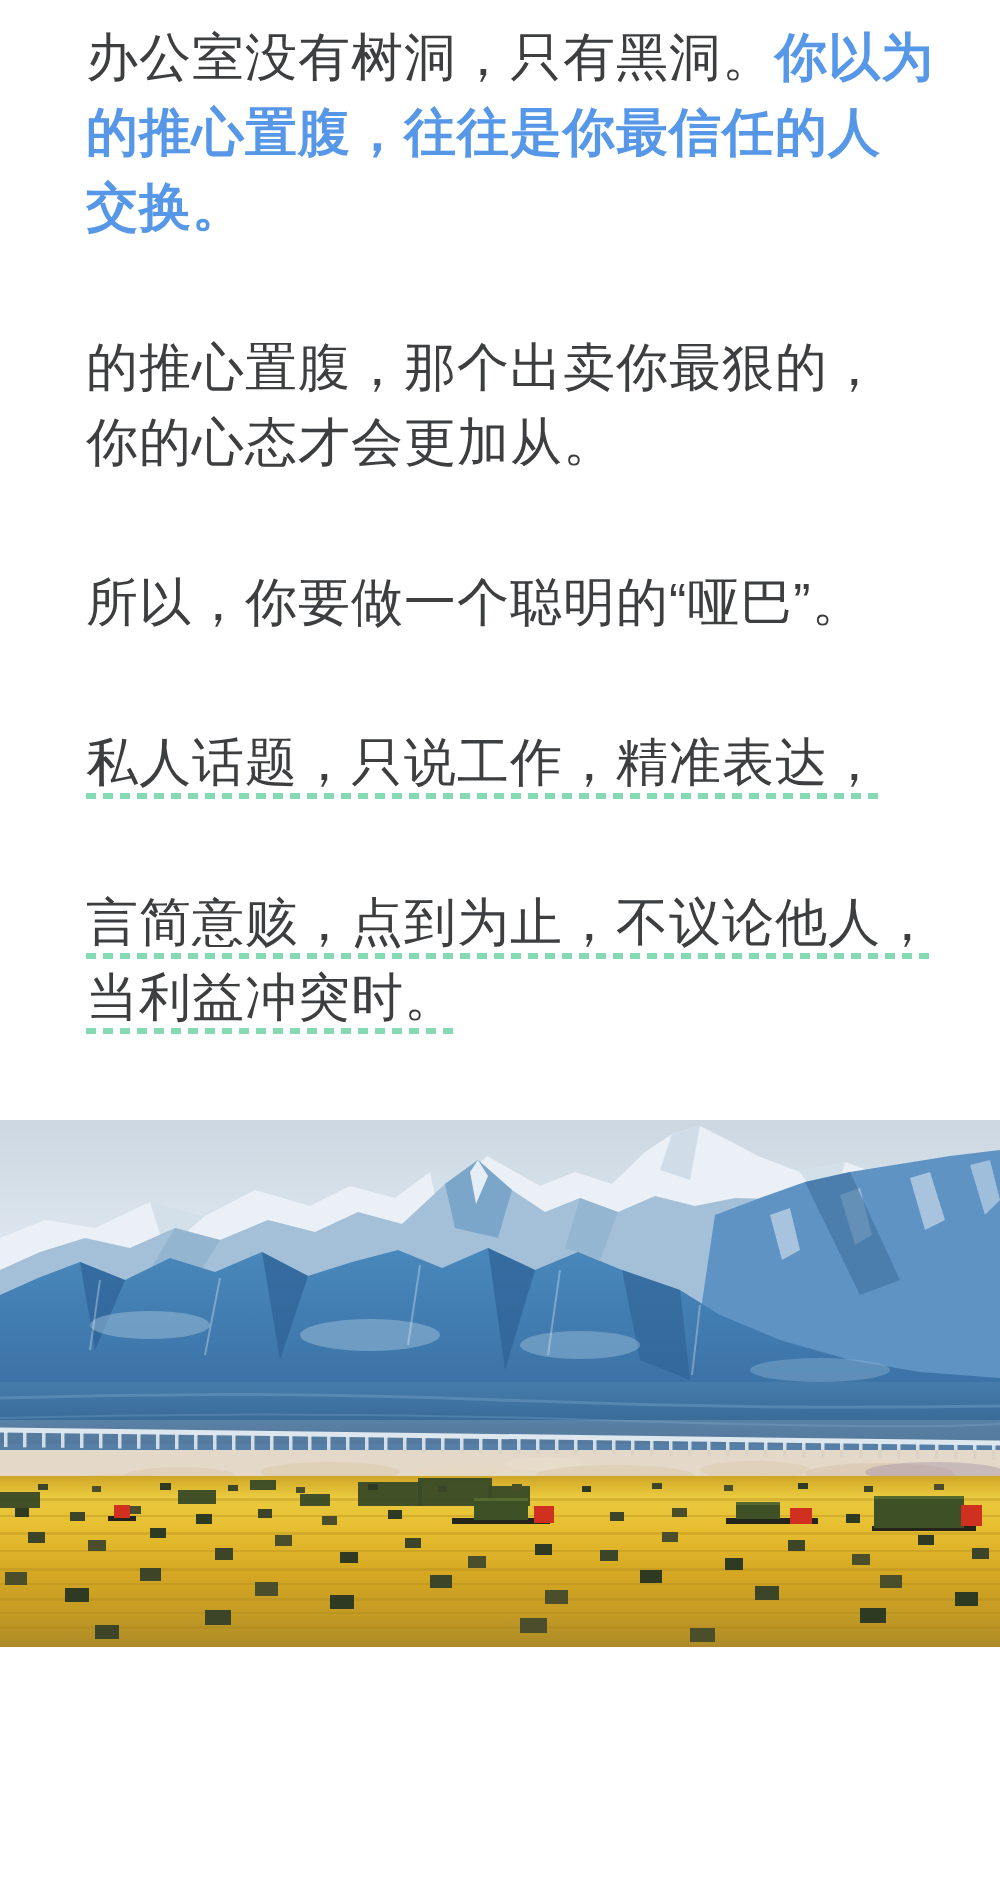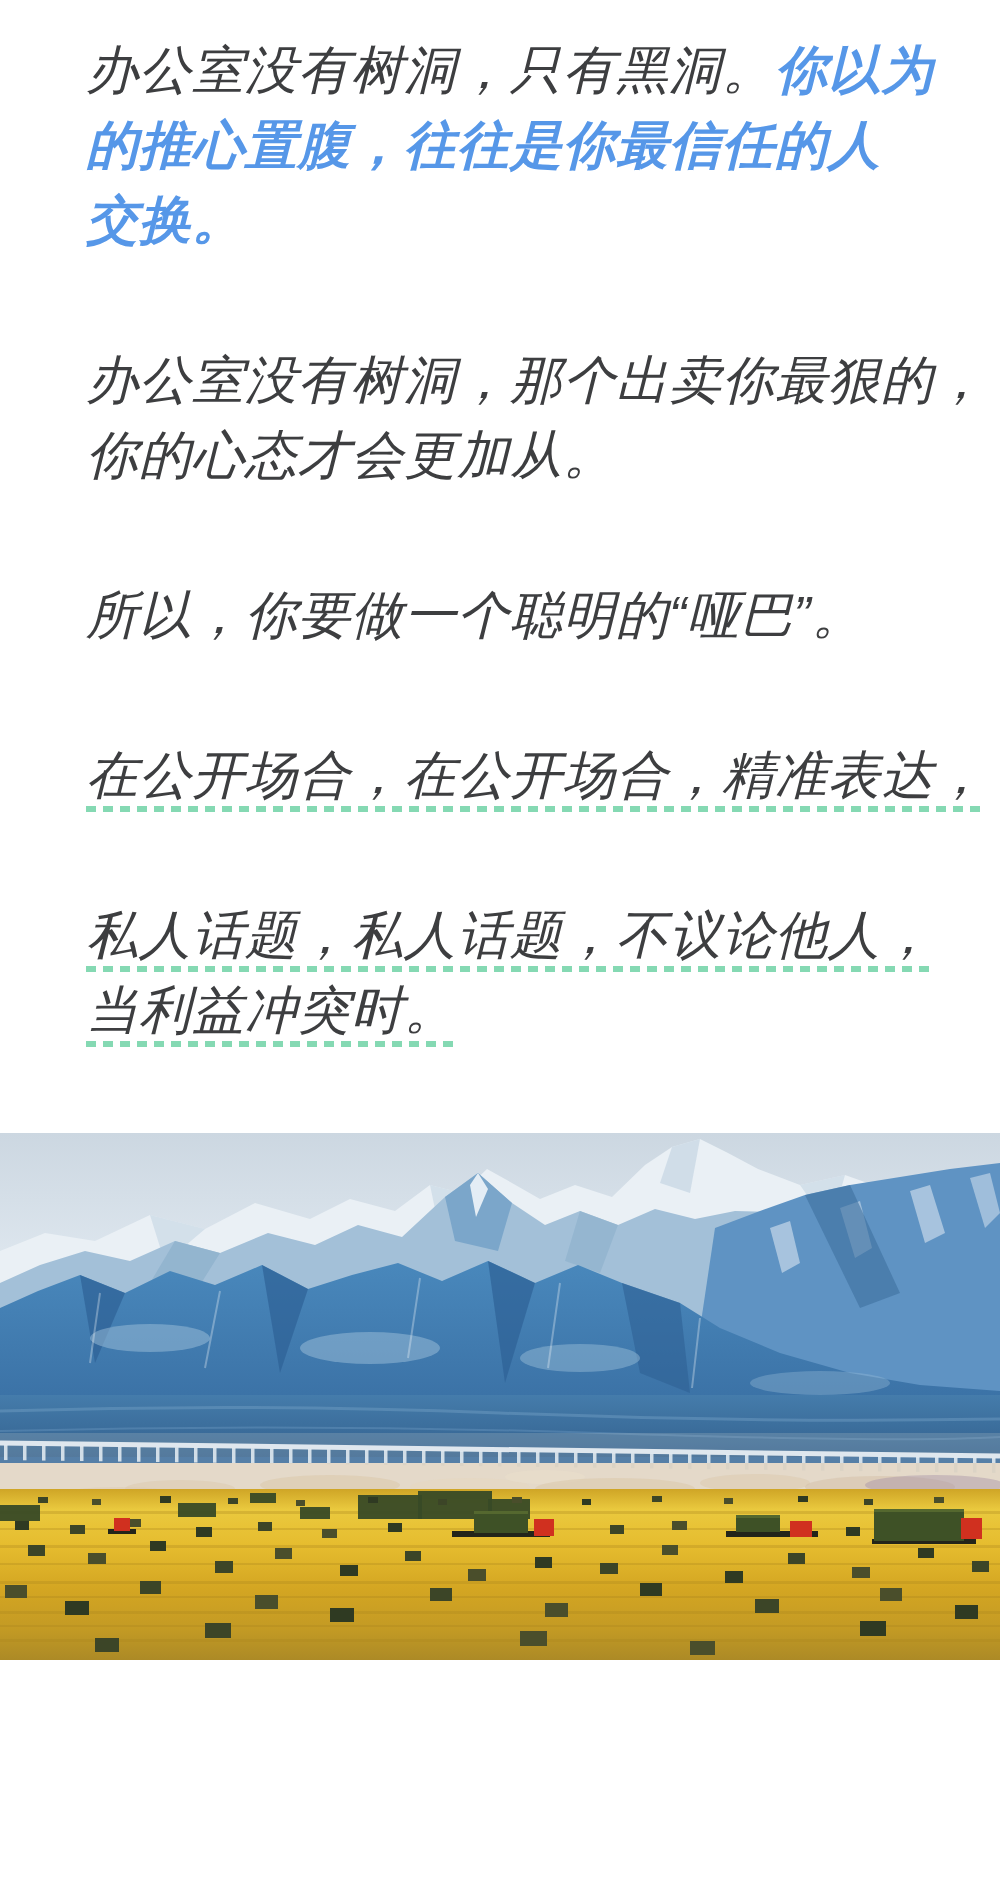--- a/index.html
+++ b/index.html
@@ -8,22 +8,21 @@
     --green:#85d9b3;
     --bg:#ffffff;
   }
   *{margin:0;padding:0;box-sizing:border-box;}
   html,body{background:var(--bg);}
   body{
     width:1000px;height:1902px;overflow:hidden;
     font-family:"Liberation Sans","DejaVu Sans",sans-serif;
   }
   .article{
-    padding:33px 64px 0 86px;
-    font-style:italic;
+    padding:20px 64px 0 86px;
   }
   .para{margin:0 0 85px 0;}
   .line{
     height:75px;line-height:75px;white-space:nowrap;
     font-size:52px;letter-spacing:1px;color:var(--text);
   }
   .seg{display:inline-block;height:75px;vertical-align:top;}
   .seg.hl{color:var(--hl);font-weight:bold;}
   .seg.ul{
     background-image:repeating-linear-gradient(90deg,var(--green) 0 10px,transparent 10px 17px);
@@ -37,31 +36,31 @@
 </head>
 <body>
 
 <main class="article">
     <div class="para">
       <div class="line"><span class="seg">办公室没有树洞，只有黑洞。</span><span class="seg hl">你以为</span></div>
       <div class="line"><span class="seg hl">的推心置腹，往往是你最信任的人</span></div>
       <div class="line"><span class="seg hl">交换。</span></div>
     </div>
     <div class="para">
-      <div class="line"><span class="seg">办公室没有树洞，那个出卖你最狠的，</span></div>
+      <div class="line"><span class="seg">的推心置腹，那个出卖你最狠的，</span></div>
       <div class="line"><span class="seg">你的心态才会更加从。</span></div>
     </div>
     <div class="para">
       <div class="line"><span class="seg">所以，你要做一个聪明的“哑巴”。</span></div>
     </div>
     <div class="para">
-      <div class="line"><span class="seg ul">在公开场合，在公开场合，精准表达，</span></div>
-    </div>
-    <div class="para">
-      <div class="line"><span class="seg ul">私人话题，私人话题，不议论他人，</span></div>
+      <div class="line"><span class="seg ul">私人话题，只说工作，精准表达，</span></div>
+    </div>
+    <div class="para">
+      <div class="line"><span class="seg ul">言简意赅，点到为止，不议论他人，</span></div>
       <div class="line"><span class="seg ul">当利益冲突时。</span></div>
     </div>
   </main>
 
 <div class="photo-wrap">
 <svg width="1000" height="527" viewBox="0 0 1000 527" xmlns="http://www.w3.org/2000/svg">
   <defs>
     <linearGradient id="skyG" x1="0" y1="0" x2="0" y2="1">
       <stop offset="0" stop-color="#ccd7e1"></stop>
       <stop offset="0.6" stop-color="#dde6ee"></stop>

